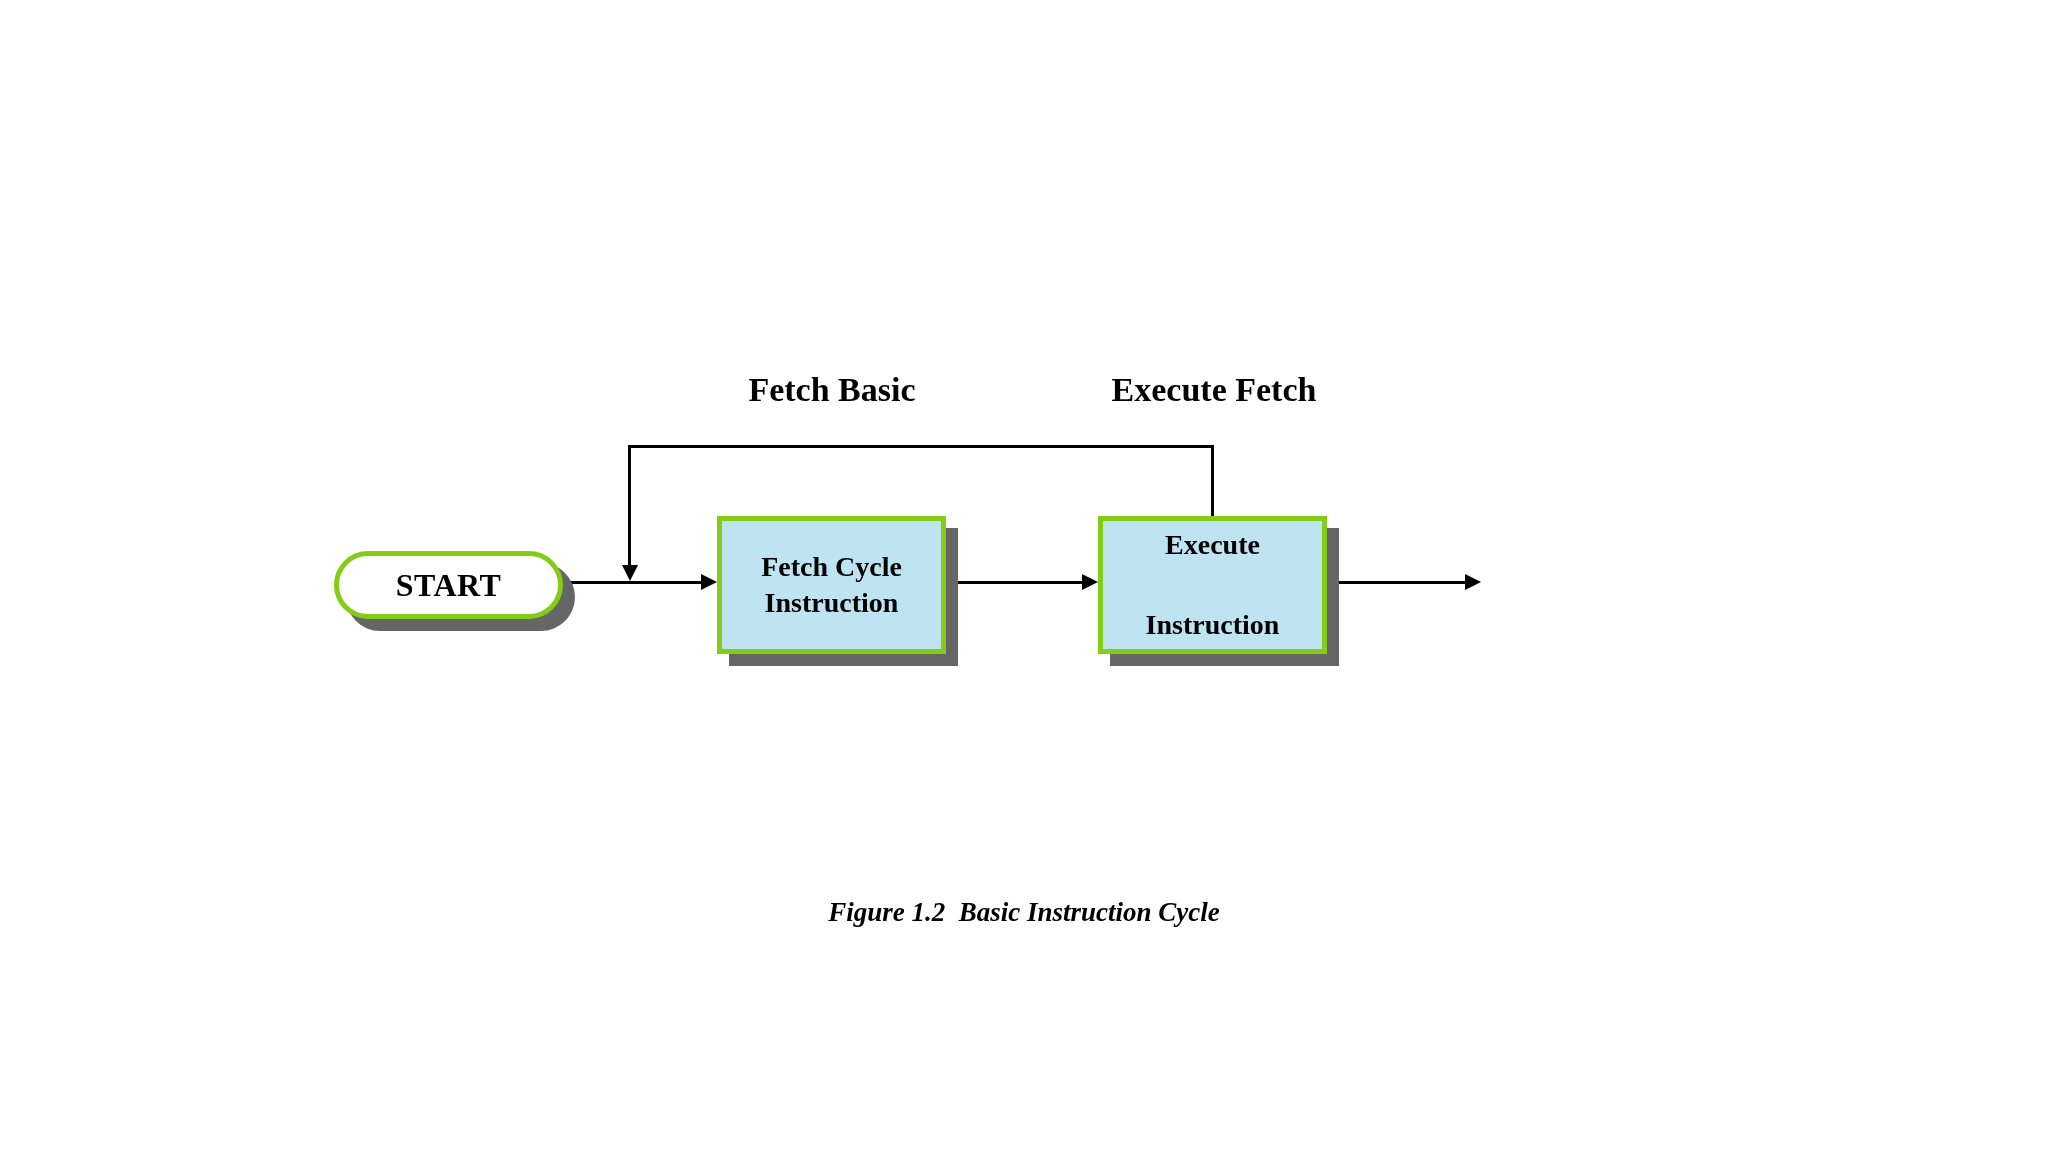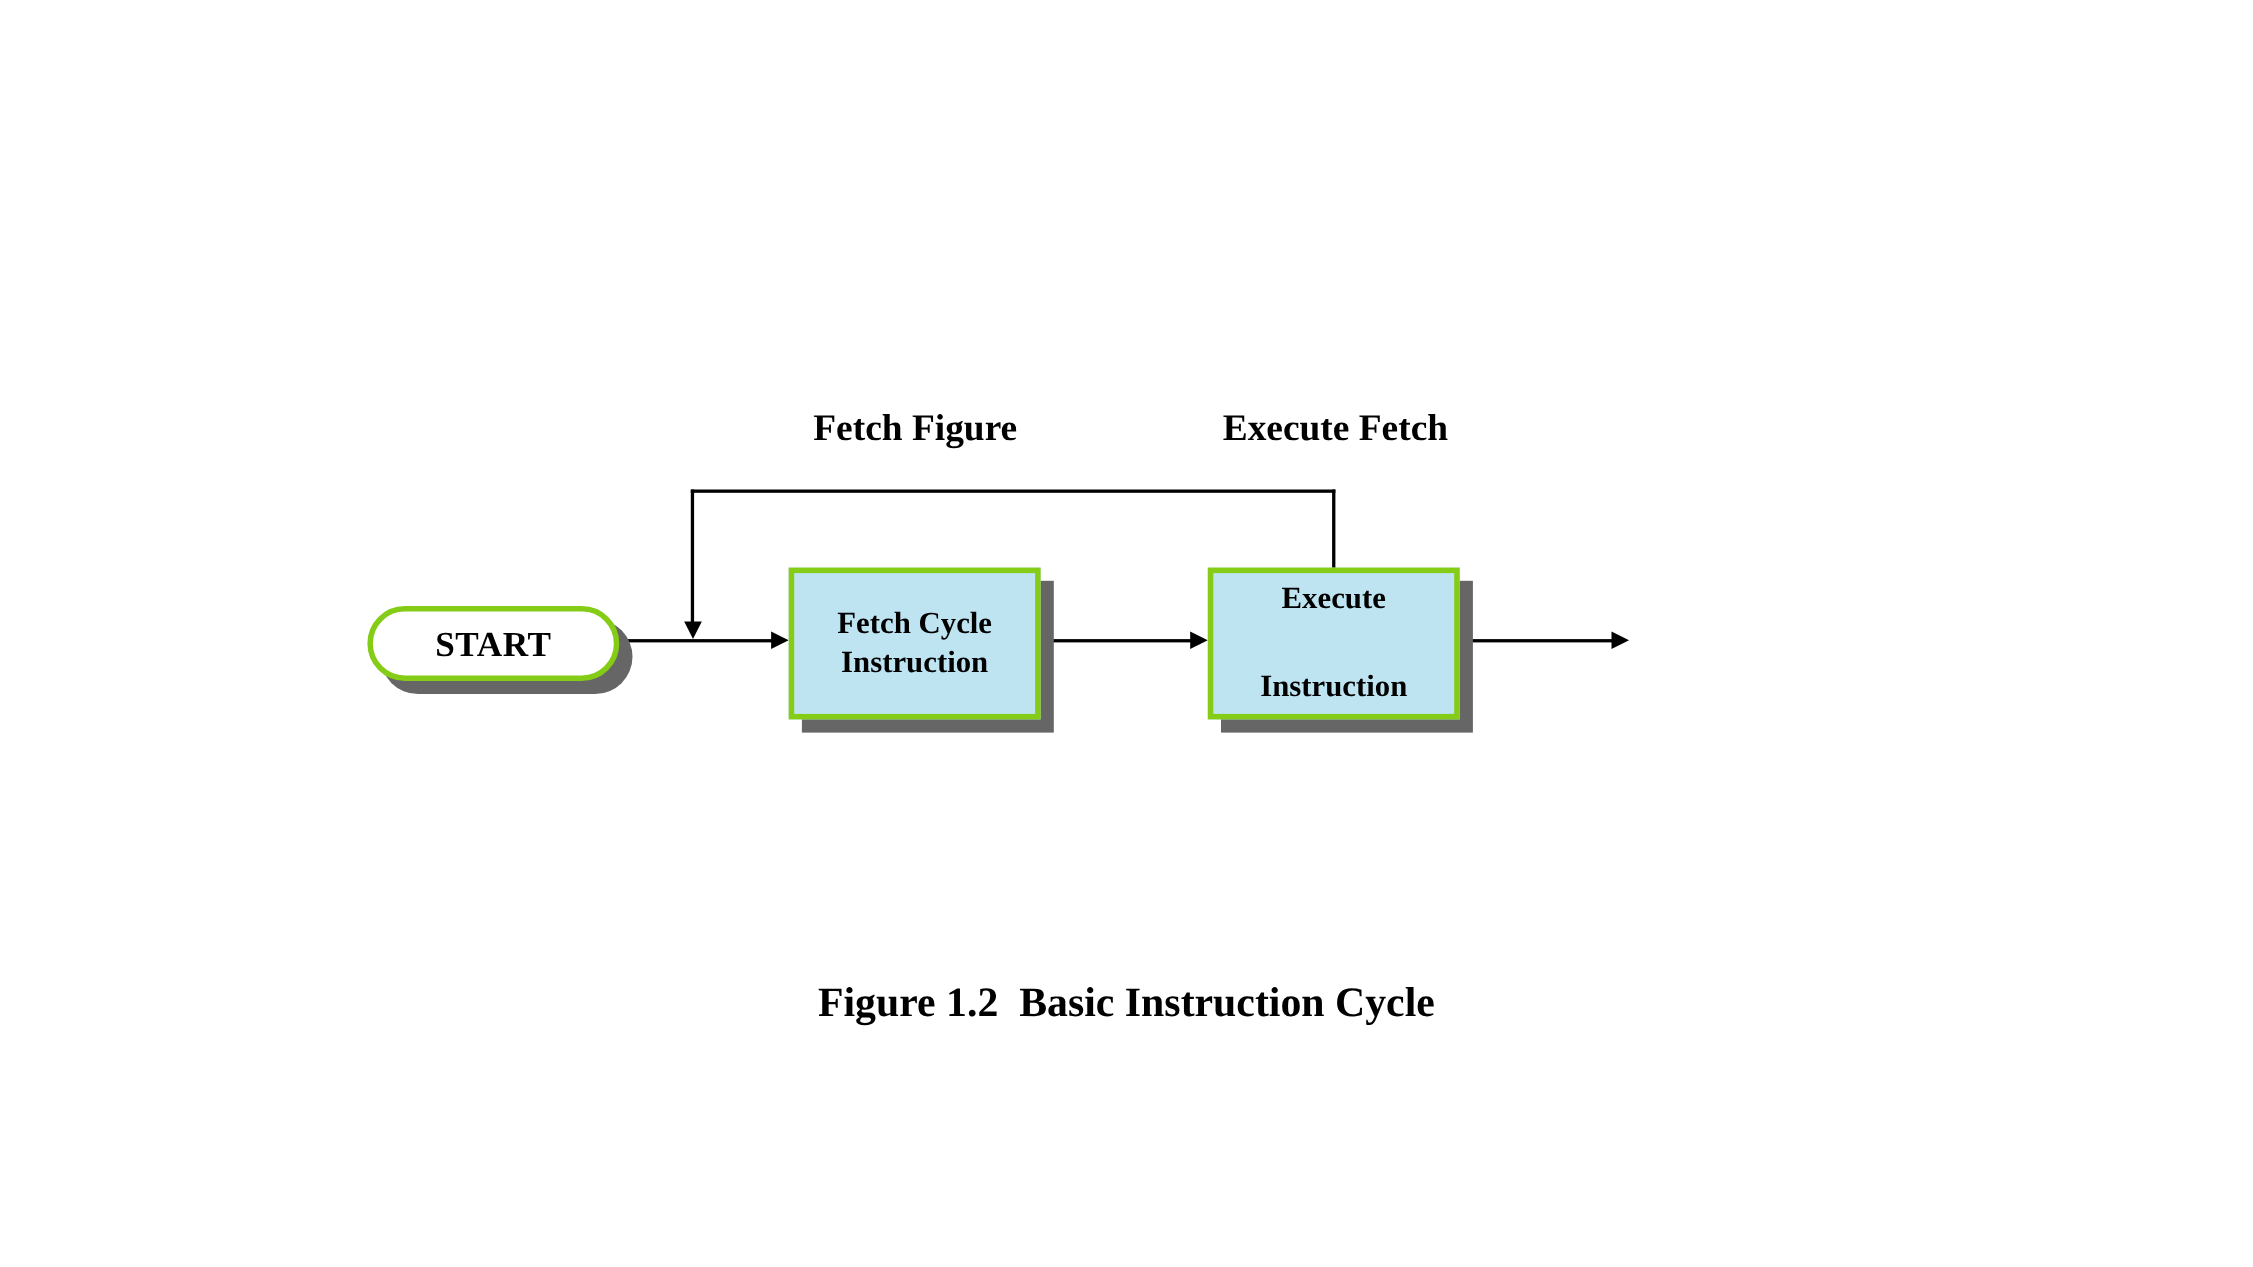--- a/index.html
+++ b/index.html
@@ -24,22 +24,23 @@
     font-size: 34px;
     white-space: pre;
   }
   #fetch-stage-label   { left: 832px;  top: 390px; }
   #execute-stage-label { left: 1214px; top: 390px; }
   #figure-caption {
     position: absolute;
     left: 1024px;
     top: 912px;
     transform: translate(-50%, -50%);
-    font-size: 38px;
+    font-size: 27px;
     white-space: pre;
+    font-style: italic;
   }
   
   .node {
     position: absolute;
     box-sizing: border-box;
     border: 5px solid #84cc16;
     display: flex;
     flex-direction: column;
     align-items: center;
     justify-content: center;
@@ -102,21 +103,21 @@
   #head-into-fetch   { left: 701px;  top: 574px; }
   #head-into-execute { left: 1082px; top: 574px; }
   #head-into-halt    { left: 1465px; top: 574px; }
   #head-feedback     { left: 622px;  top: 565px; }
 </style>
 </head>
 <body>
 
 <div id="canvas">
 
-  <div class="stage-label" id="fetch-stage-label">Fetch Figure</div>
+  <div class="stage-label" id="fetch-stage-label">Fetch Basic</div>
   <div class="stage-label" id="execute-stage-label">Execute Fetch</div>
 
   <div class="hline" id="feedback-line-top"></div>
   <div class="vline" id="feedback-line-left"></div>
   <div class="vline" id="feedback-line-right"></div>
   <div class="arrowhead-down" id="head-feedback"></div>
 
   <div class="hline" id="arrow-start-fetch"></div>
   <div class="arrowhead-right" id="head-into-fetch"></div>
 

